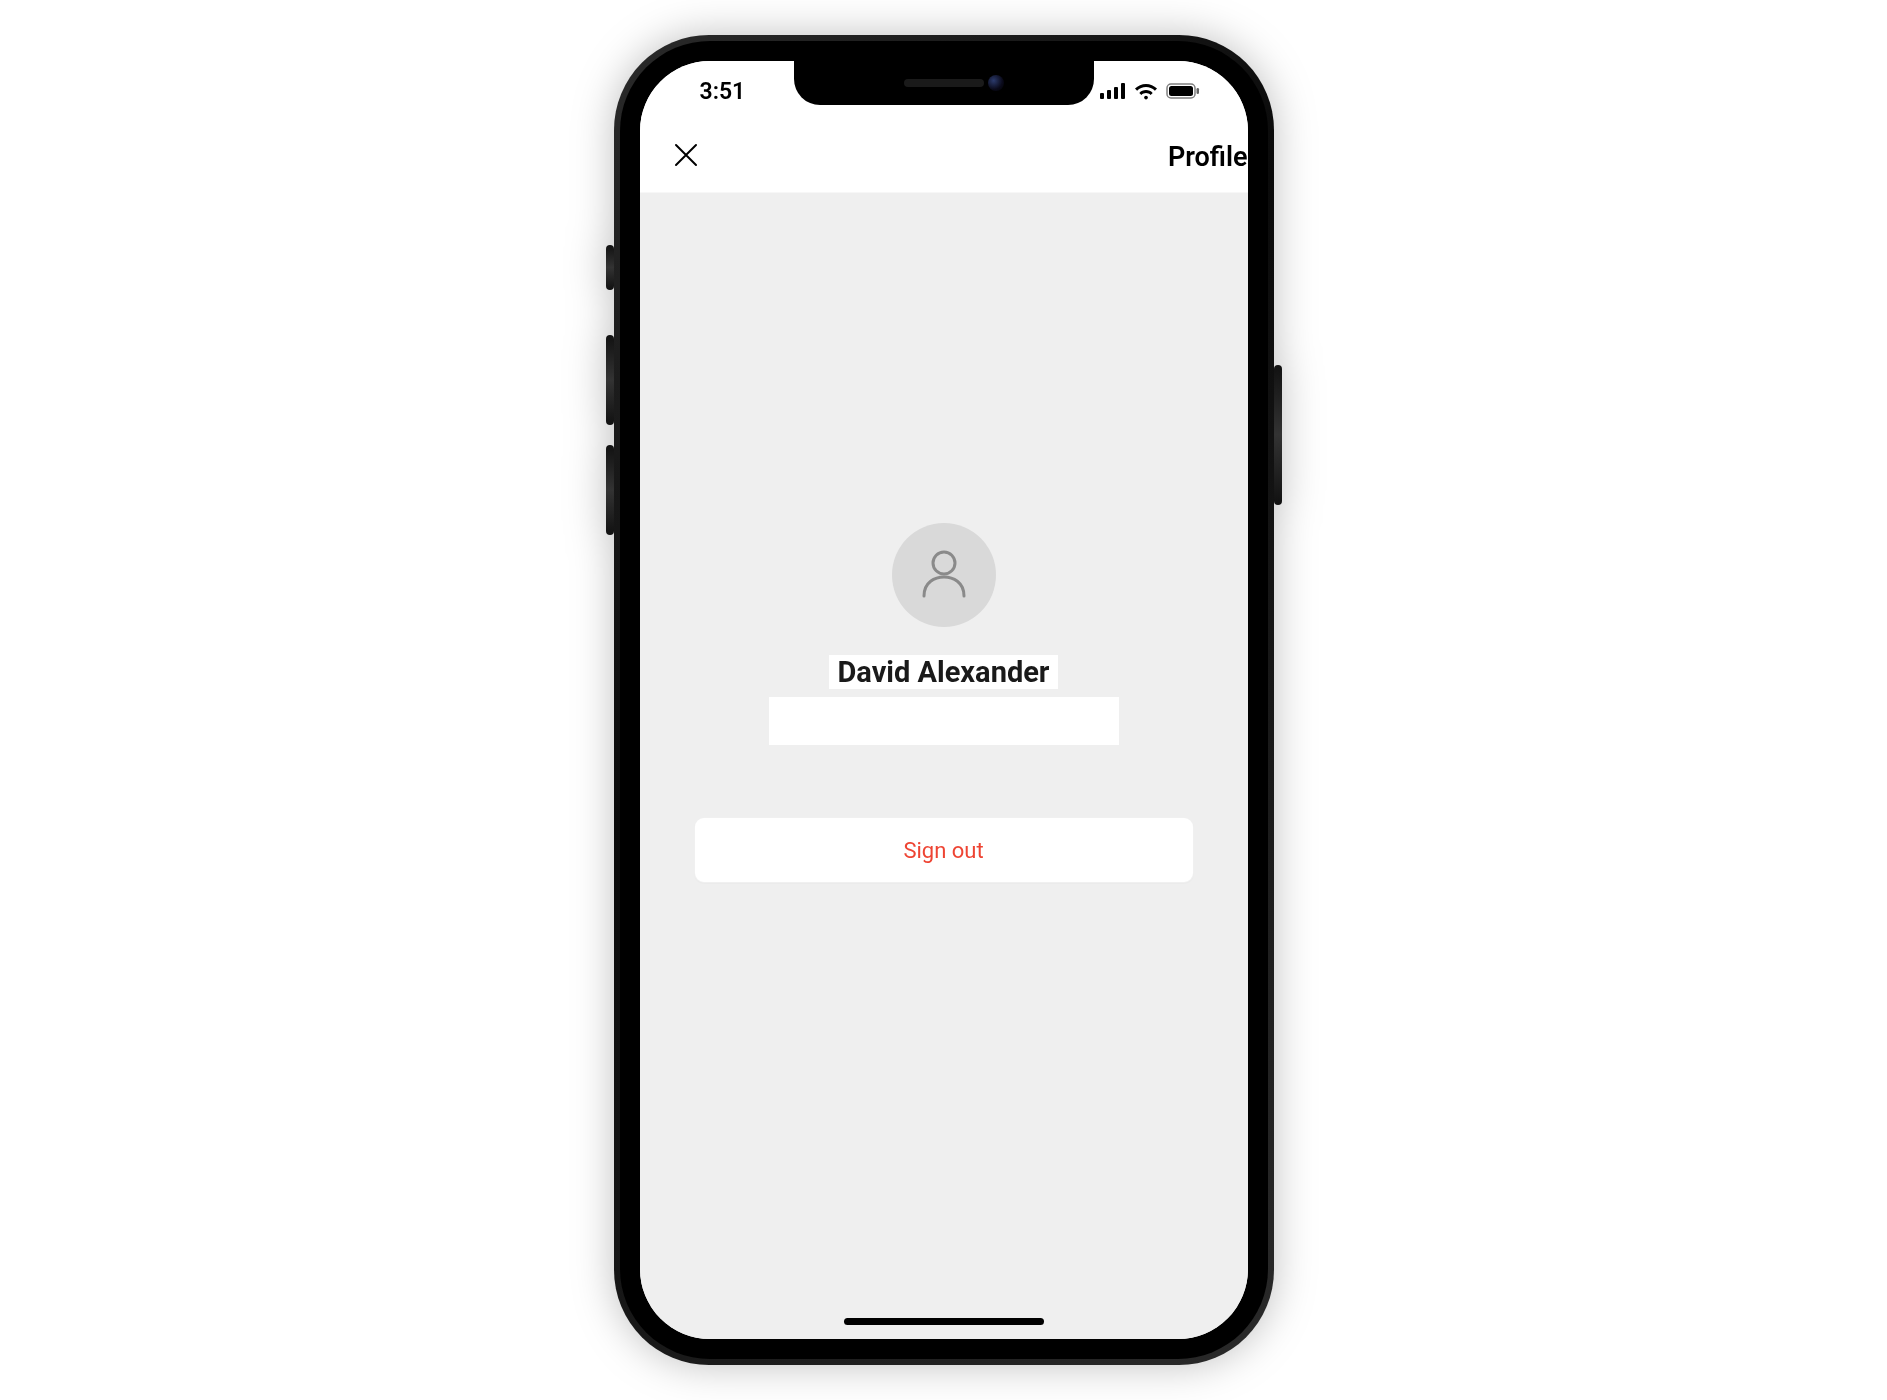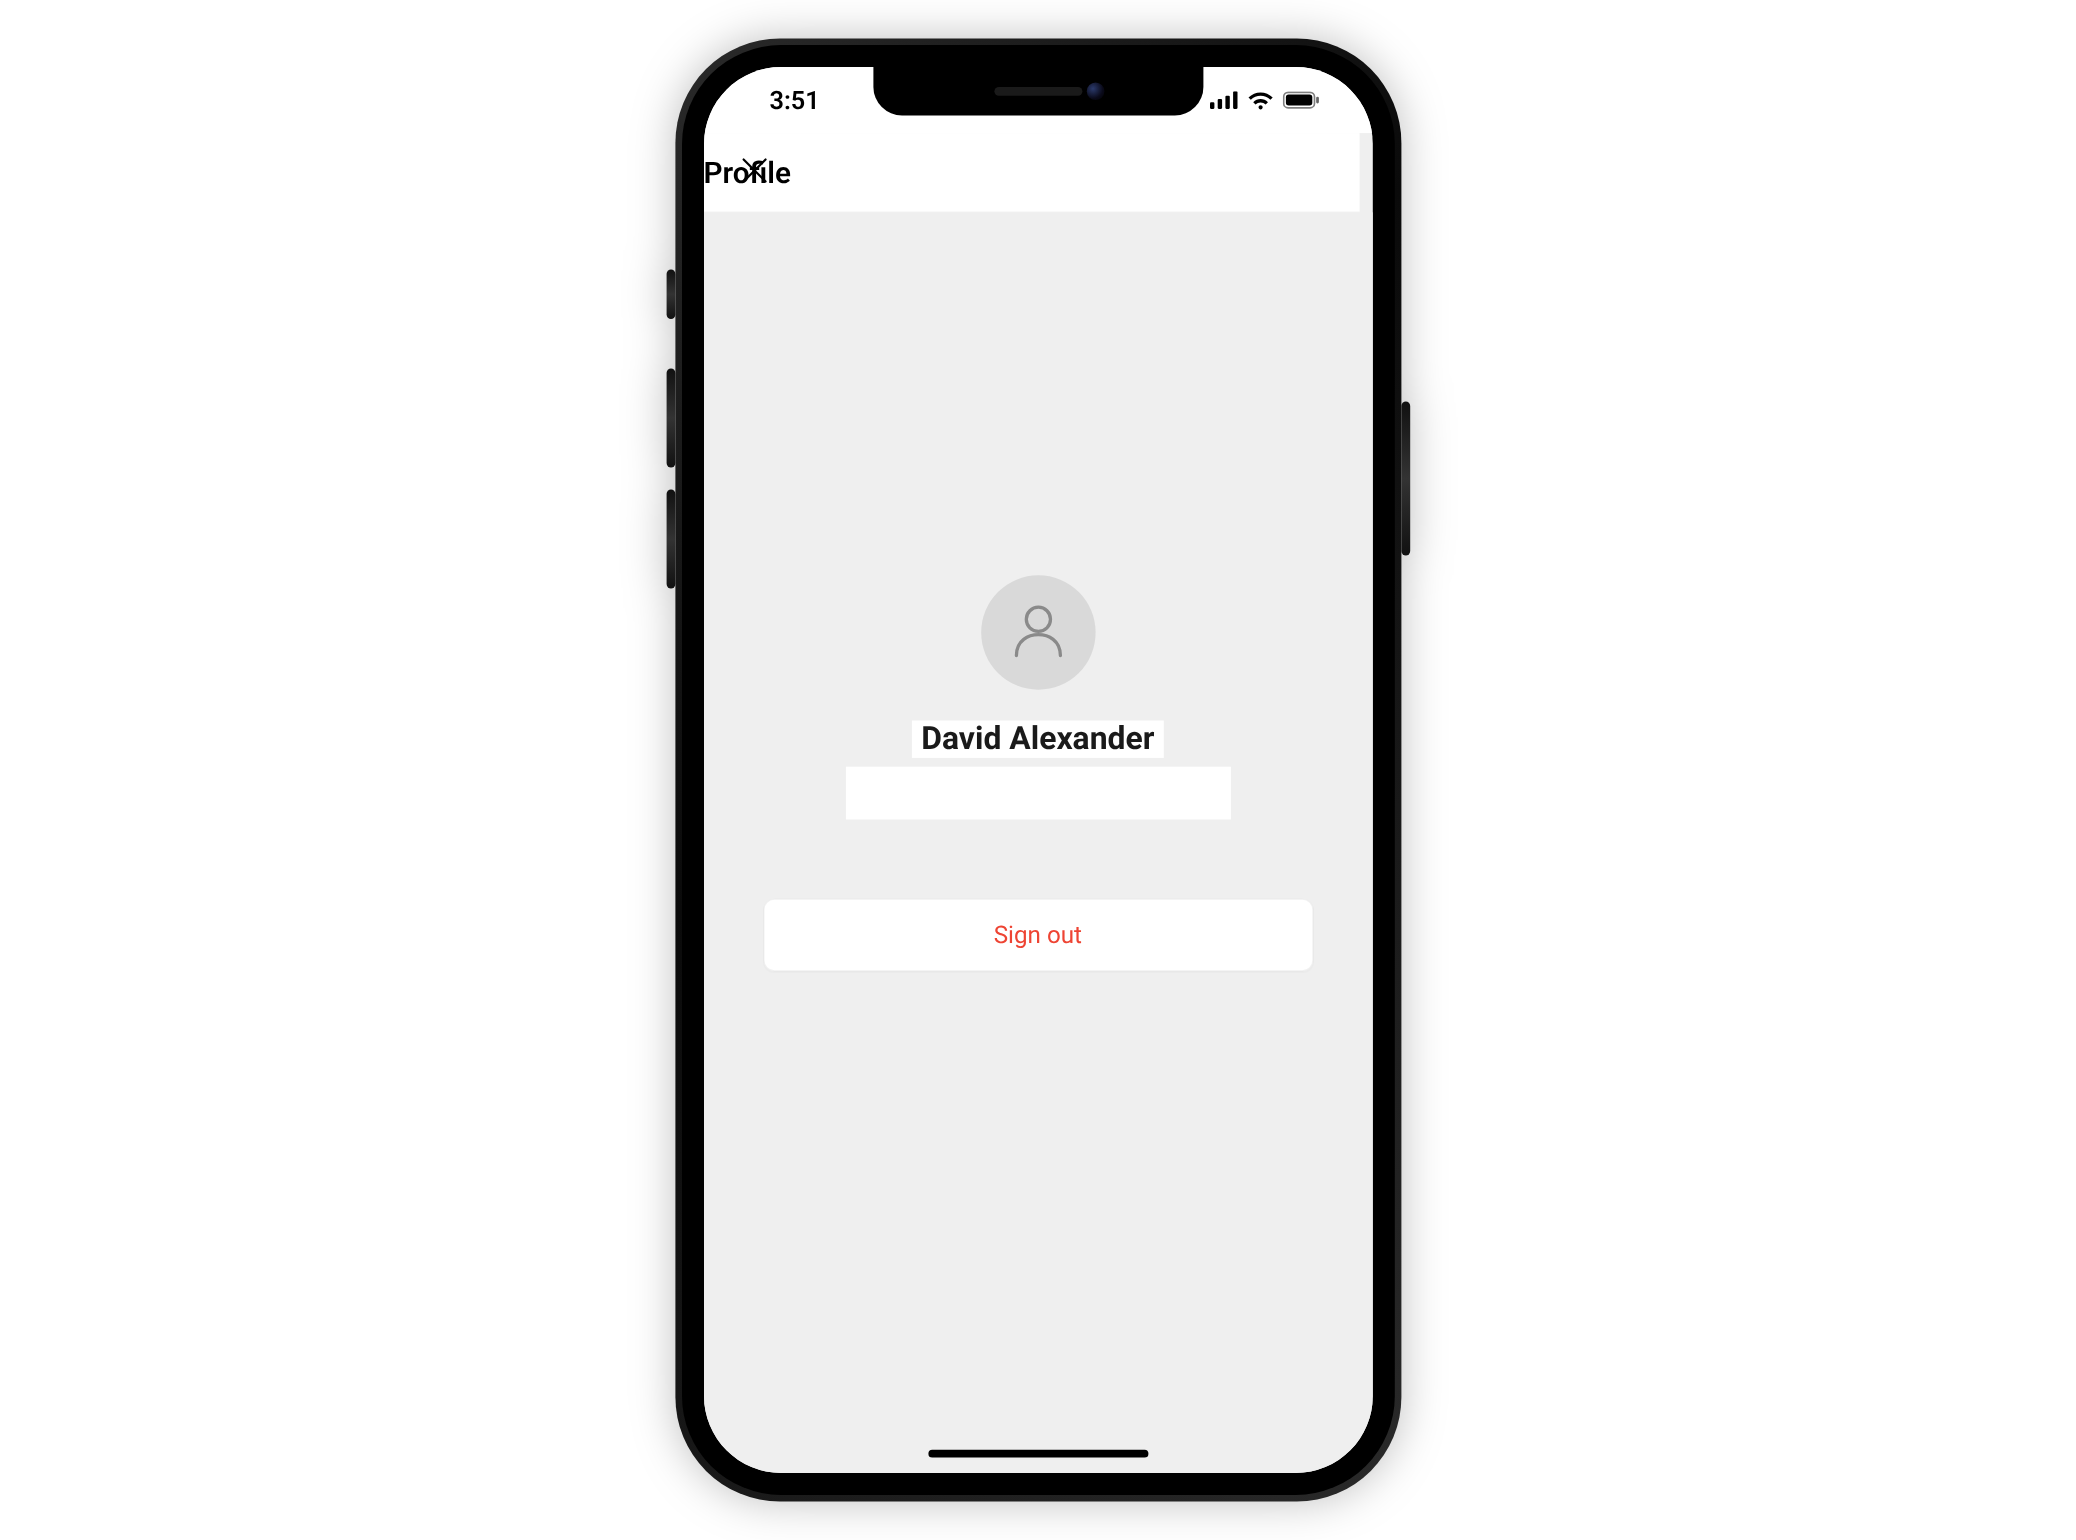--- a/index.html
+++ b/index.html
@@ -97,27 +97,27 @@
   }
   .status-icons {
     display: flex; align-items: center; gap: 8px;
     margin-right: 8px;
   }
   .status-icons svg { display: block; }
 
   
   .nav-bar {
     position: absolute;
-    top: 60px; left: 0; right: 12px;
+    top: 60px; left: 0; right: 0;
     height: 72px;
     background: #ffffff;
     border-bottom: 1px solid rgba(0,0,0,0.03);
     display: flex;
     align-items: center;
-    justify-content: flex-start;
+    justify-content: flex-end;
   }
   .nav-title {
     font-size: 27px;
     font-weight: 600;
     color: #000;
   }
   .nav-close {
     position: absolute;
     left: 26px; top: 50%;
     transform: translateY(-50%);

